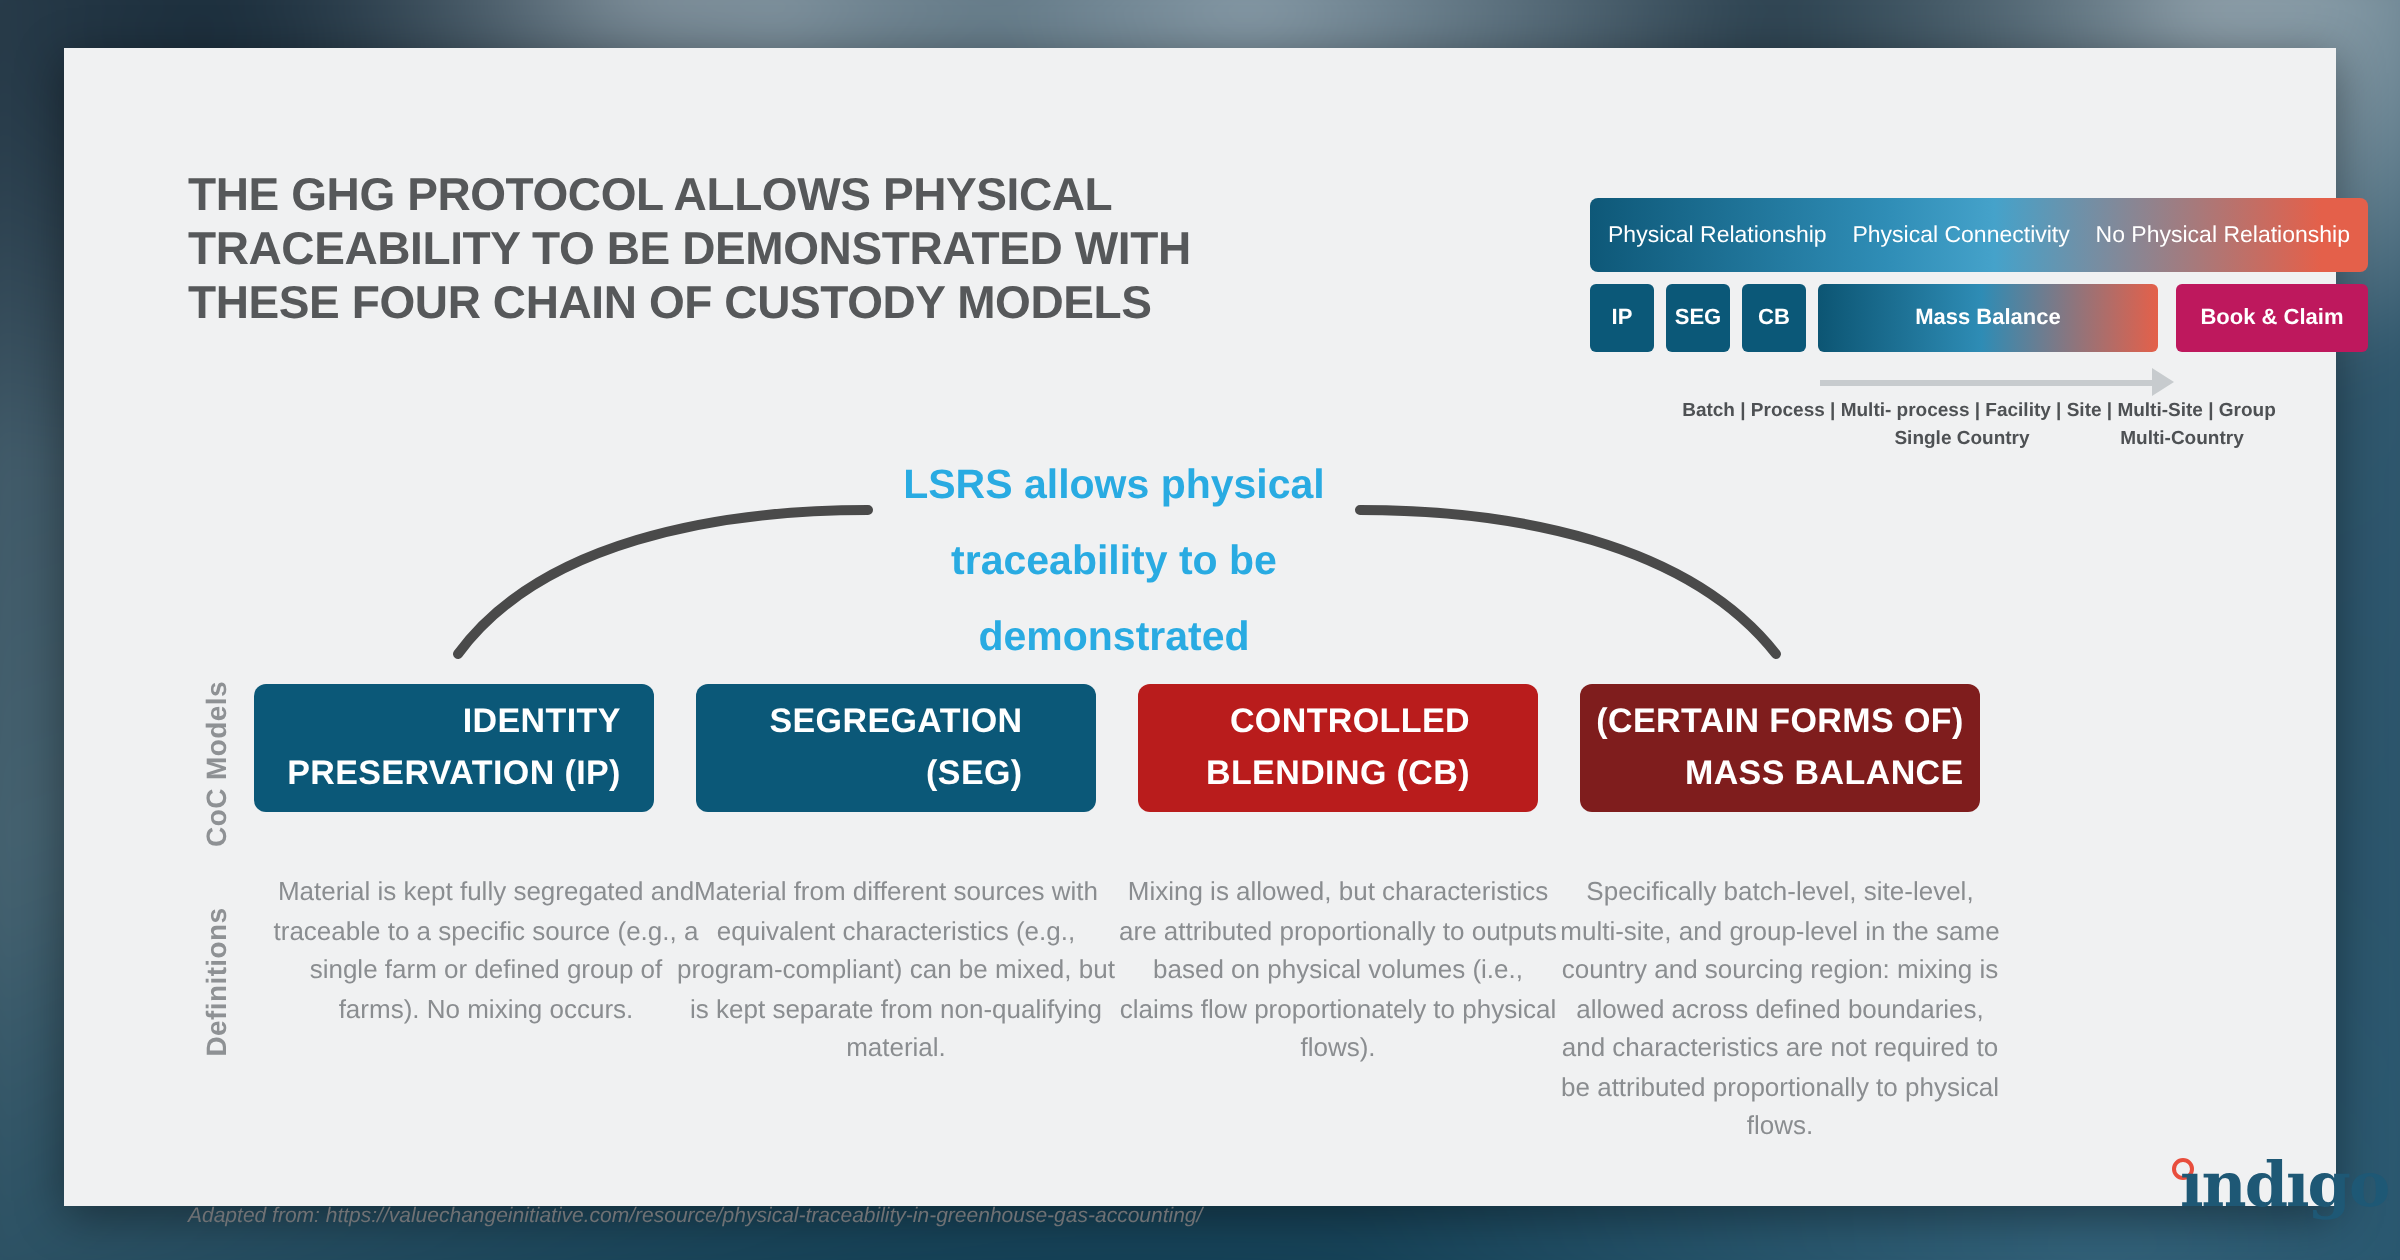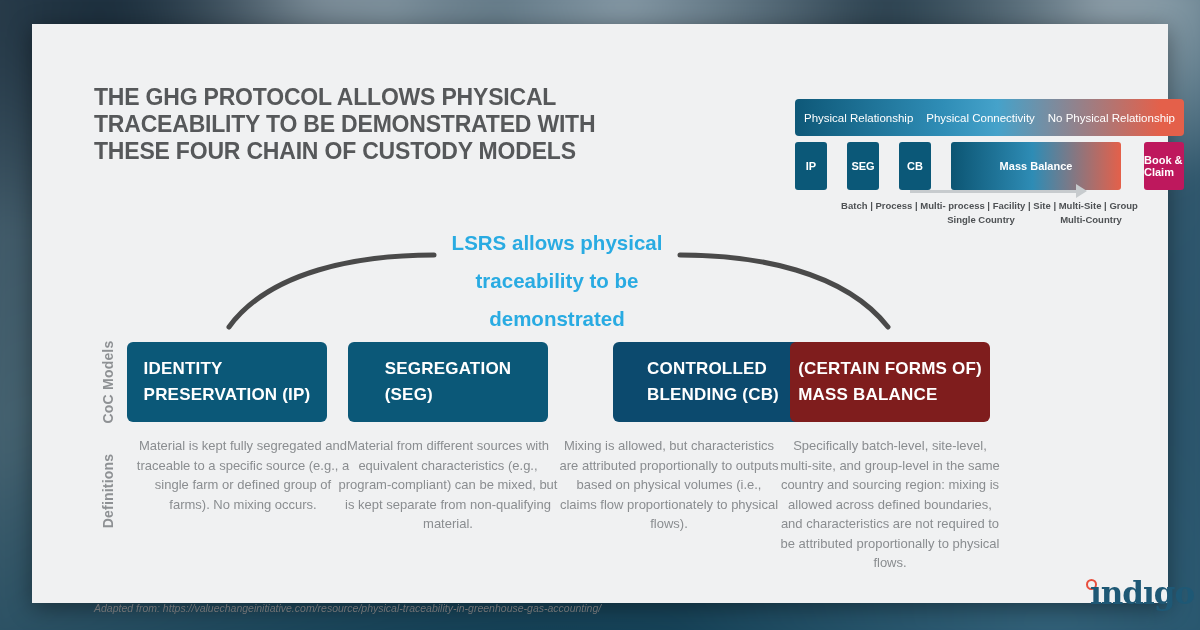--- a/index.html
+++ b/index.html
@@ -23,22 +23,22 @@
          font-size:23px;line-height:27px;font-weight:bold;color:#56585a;
          letter-spacing:-.2px;}
   
   .key-heading{position:absolute;left:763px;top:47px;width:400px;
                font-size:13.5px;font-weight:bold;color:#3e3f41;}
   .spectrum{position:absolute;left:763px;top:75px;width:389px;height:37px;
             border-radius:4px;display:flex;align-items:center;
             justify-content:space-between;padding:0 9px;box-sizing:border-box;
             background:linear-gradient(90deg,#0e5878 0%,#2f8db6 38%,#45a2ca 52%,#e4604a 94%);}
   .spectrum span{color:#fff;font-size:11.5px;}
-  .chips{position:absolute;left:763px;top:118px;width:389px;height:48px;
-         display:flex;gap:20px;}
+  .chips{position:absolute;left:763px;top:118px;width:389px;height:34px;
+         display:flex;gap:6px;}
   .chip{border-radius:3px;color:#fff;font-size:11px;font-weight:bold;
         display:flex;align-items:center;justify-content:center;}
   .chip-small{width:32px;background:#0b5878;}
   .chip-mb{width:170px;background:linear-gradient(90deg,#0c5573 0%,#2e8cb5 48%,#e4604a 100%);}
   .chip-bc{flex:1;margin-left:3px;background:#be185d;}
   .key-arrow{position:absolute;left:878px;top:166px;width:166px;height:3px;
              background:#c7cbce;}
   .key-arrow::after{content:"";position:absolute;right:-11px;top:-6px;
              border-left:11px solid #c7cbce;border-top:7px solid transparent;
              border-bottom:7px solid transparent;}
@@ -48,27 +48,27 @@
   .country-scale span{position:absolute;transform:translateX(-50%);
                font-size:9.5px;font-weight:600;color:#4e5154;white-space:nowrap;}
   .country-single{left:138px;margin-left:48px;}
   .country-multi{left:277px;padding-left:38px;}
   
   .callout{position:absolute;left:525px;top:200px;transform:translateX(-50%);
            width:260px;text-align:center;white-space:pre-line;
            font-size:20.5px;line-height:38px;font-weight:bold;color:#29abe2;}
   .brackets{position:absolute;left:0;top:0;pointer-events:none;}
   
-  .model-box{position:absolute;top:318px;width:200px;height:80px;border-radius:6px;
-             display:flex;align-items:center;justify-content:center;text-align:left;
+  .model-box{position:absolute;top:318px;width:200px;height:64px;border-radius:6px;
+             display:flex;align-items:center;justify-content:center;text-align:right;
              color:#fff;font-weight:bold;font-size:17px;line-height:26px;
              white-space:pre-line;letter-spacing:.2px;}
   .mb-1{left:95px;background:#0b5878;}
   .mb-2{left:316px;background:#0b5878;}
-  .mb-3{left:537px;background:#0c4a6e;margin-left:44px;}
+  .mb-3{left:537px;background:#b91c1c;}
   .mb-4{left:758px;background:#7f1d1d;}
   .definition{position:absolute;top:412px;width:220px;text-align:center;
               font-size:13px;line-height:19.5px;color:#8a8d90;}
   .def-1{left:101px;}.def-2{left:306px;}.def-3{left:527px;}.def-4{left:748px;}
   .row-label{position:absolute;transform:translate(-50%,-50%) rotate(-90deg);
              font-size:14px;font-weight:bold;color:#8e9194;white-space:nowrap;
              letter-spacing:.2px;}
   .rl-models{left:76px;top:358px;}
   .rl-defs{left:76px;top:467px;}
   

